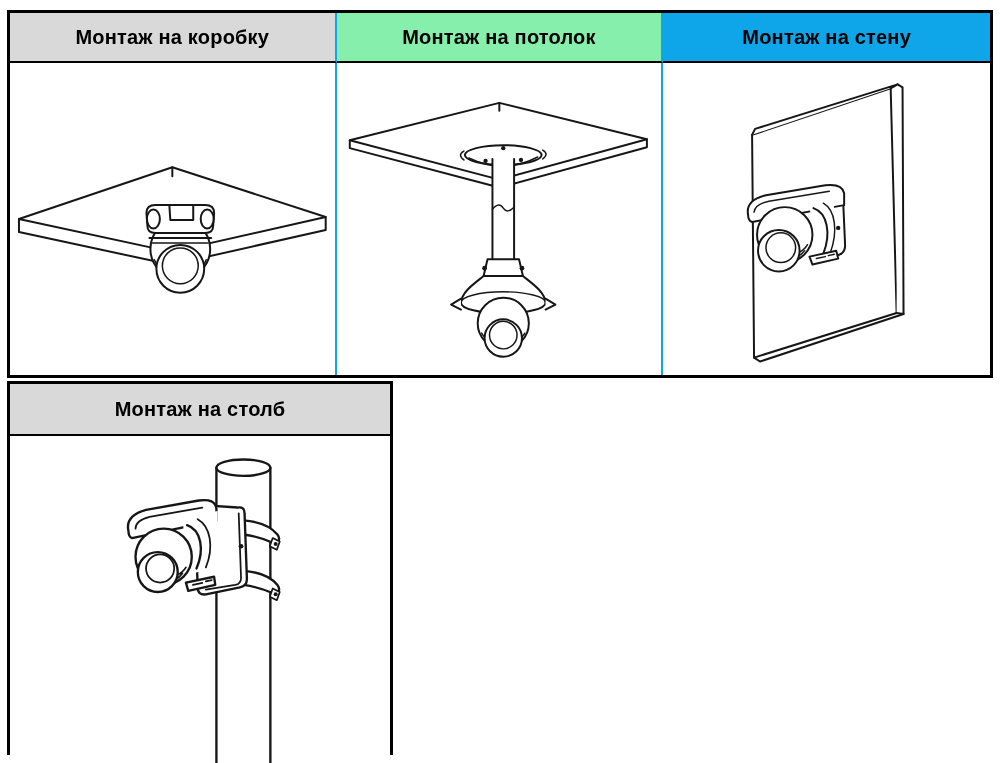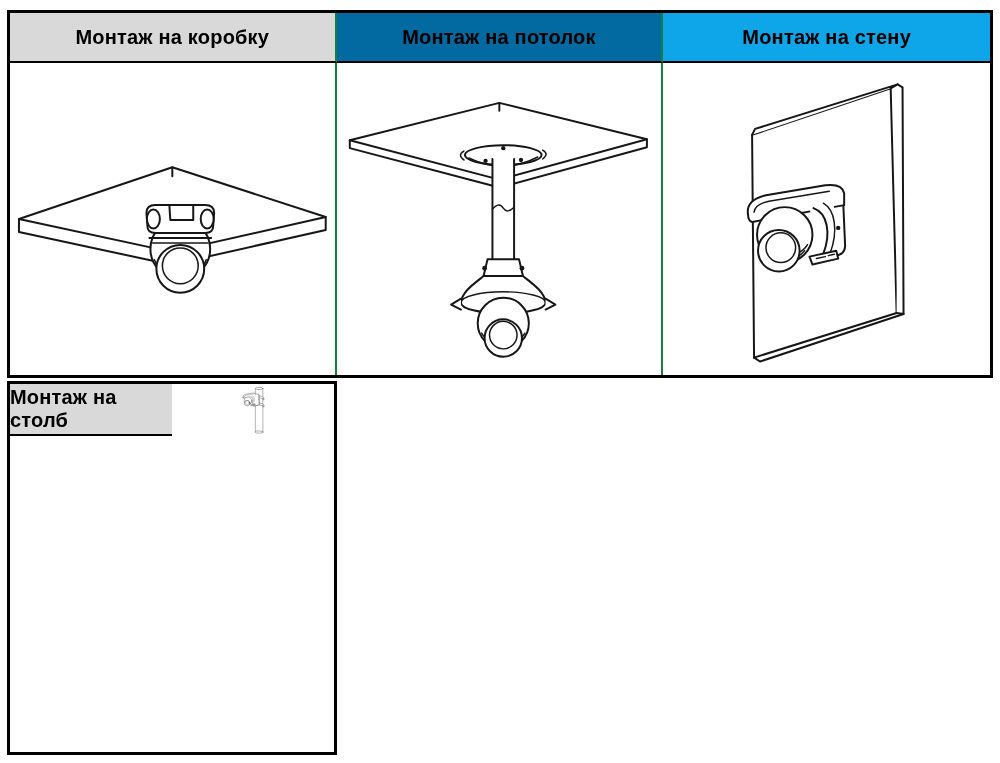--- a/index.html
+++ b/index.html
@@ -3,44 +3,44 @@
 <meta charset="utf-8">
 <style>
   html,body{margin:0;padding:0;}
   body{
     width:1000px;height:763px;background:#ffffff;position:relative;overflow:hidden;
     font-family:"Liberation Sans",sans-serif;color:#000;
   }
   .tbl{position:absolute;border:3px solid #000;background:#fff;display:grid;box-sizing:border-box;}
   #table-main{left:7px;top:10px;width:986px;height:368px;
     grid-template-columns:1fr 1fr 1fr;grid-template-rows:50px 1fr;}
-  #table-pole{left:7px;top:381px;width:330px;height:374px;
-    grid-template-columns:1fr 1fr;grid-template-rows:52px 1fr;}
+  #table-pole{left:7px;top:381px;width:386px;height:374px;
+    grid-template-columns:1fr;grid-template-rows:52px 1fr;text-align:center;}
   .hdr{
     background:#d9d9d9;border-bottom:2px solid #000;
     display:flex;align-items:center;justify-content:center;
     font-size:20px;font-weight:700;letter-spacing:0.2px;
   }
-  .hdr.divr, .draw.divr{border-right:2px solid #15803d;}
+  .hdr.divr, .draw.divr{border-right:2px solid #0ea5e9;}
   .draw{background:#fff;position:relative;}
   .draw svg{display:block;width:100%;height:100%;}
   .ink{stroke:#161616;stroke-width:2;fill:none;stroke-linejoin:round;stroke-linecap:round;}
   .thin{stroke-width:1.5;}
   .wf{fill:#ffffff;}
   .dot{fill:#161616;stroke:none;}
 </style>
 </head>
 <body style="background: rgb(255, 255, 255);">
 
 <div class="tbl" id="table-main">
 
   <div class="hdr divr" style="background: rgb(217, 217, 217);">
     <span>Монтаж на коробку</span>
   </div>
-  <div class="hdr divr" style="background: #0369a1;">
+  <div class="hdr divr" style="background: #86efac;">
     <span>Монтаж на потолок</span>
   </div>
   <div class="hdr" style="background: #0ea5e9;">
     <span>Монтаж на стену</span>
   </div>
 
   <div class="draw divr">
     <svg viewBox="0 0 326 312" preserveAspectRatio="xMidYMid meet">
       <g class="ink">
 

